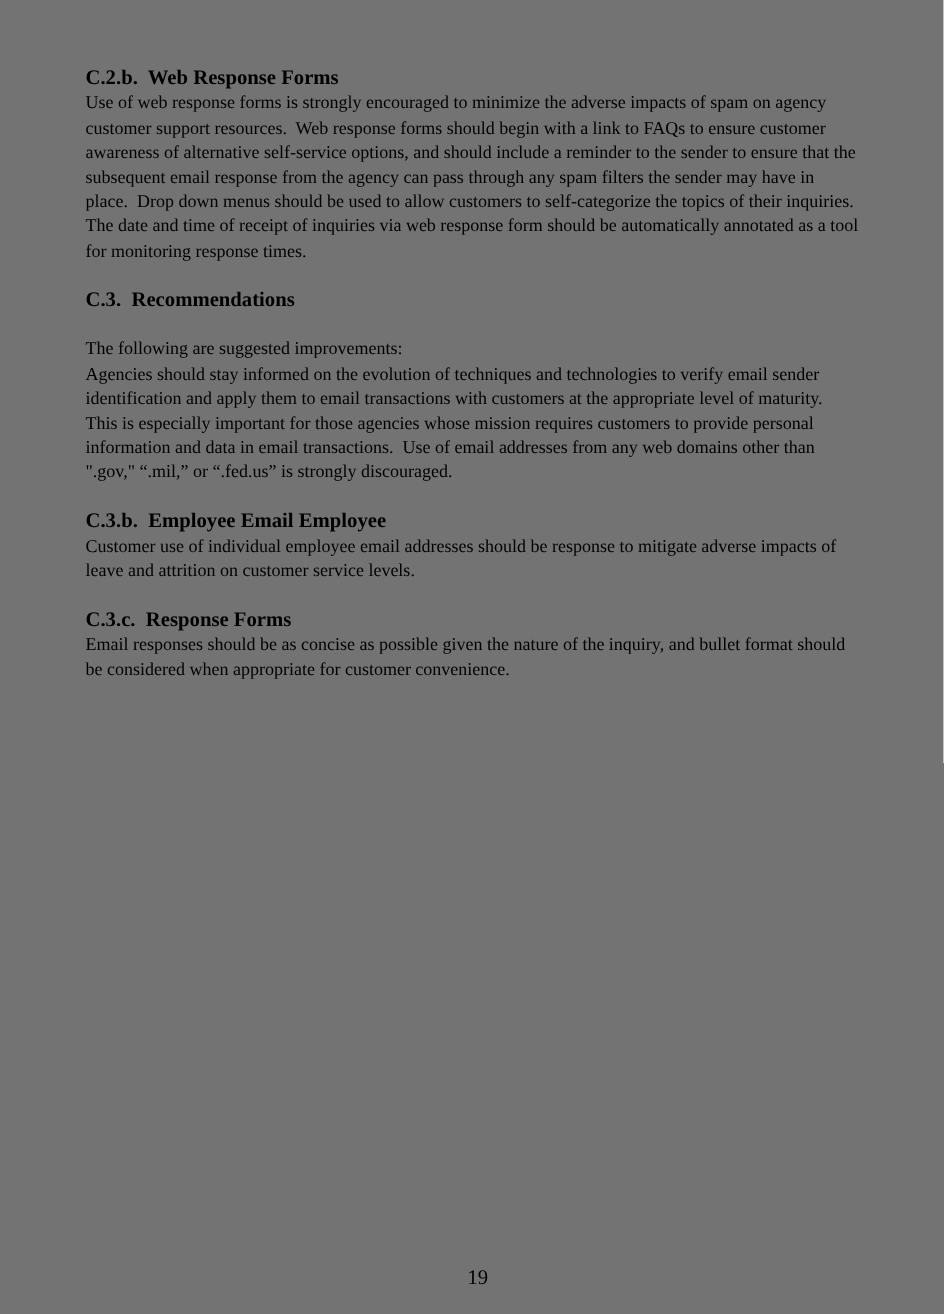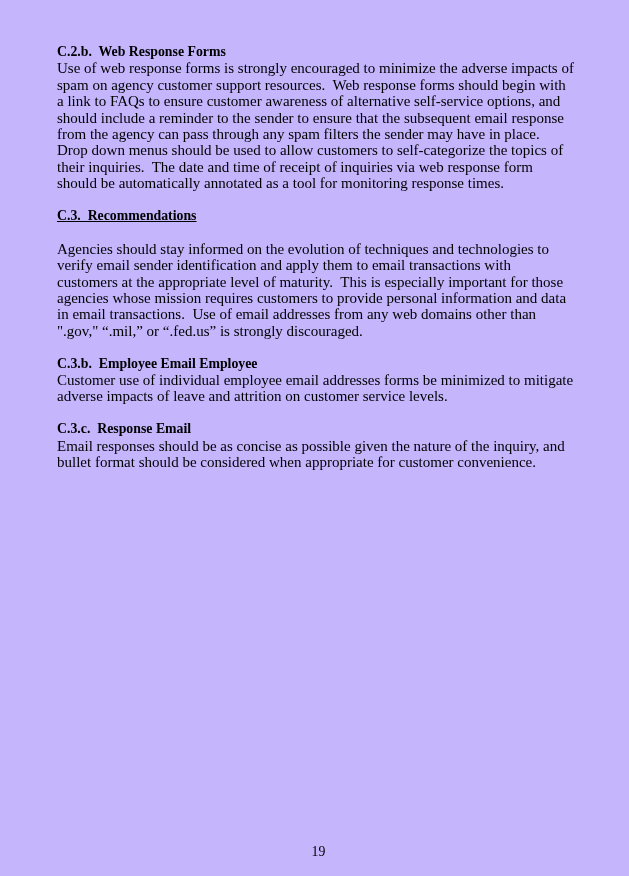--- a/index.html
+++ b/index.html
@@ -4,21 +4,21 @@
 <style>
   html, body {
     margin: 0;
     padding: 0;
     background: #ffffff;
   }
   .page {
     position: relative;
     width: 629px;
     height: 876px;
-    background: #c4b5fd;
+    background: #737373;
     box-sizing: border-box;
     padding: 44px 55px 0 57px;
     font-family: "Liberation Serif", serif;
     color: #000000;
     overflow: hidden;
   }
   .content {
     width: 517px;
   }
   .heading {
@@ -28,24 +28,23 @@
     margin: 0;
     white-space: pre-wrap;
   }
   .heading.spaced-top {
     margin-top: 16.4px;
   }
   .heading.spaced-bottom {
     margin-bottom: 16.4px;
   }
   .heading.underlined {
-    text-decoration: underline;
   }
   .body-text {
-    font-size: 15px;
+    font-size: 12px;
     line-height: 16.4px;
     margin: 0;
     white-space: pre-wrap;
   }
   .page-number {
     position: absolute;
     bottom: 16px;
     left: 4px;
     width: 100%;
     text-align: center;
@@ -56,25 +55,26 @@
 </head>
 <body>
 
 <div class="page">
   <div class="content">
 
     <h2 class="heading">C.2.b.  Web Response Forms</h2>
     <p class="body-text">Use of web response forms is strongly encouraged to minimize the adverse impacts of spam on agency customer support resources.  Web response forms should begin with a link to FAQs to ensure customer awareness of alternative self-service options, and should include a reminder to the sender to ensure that the subsequent email response from the agency can pass through any spam filters the sender may have in place.  Drop down menus should be used to allow customers to self-categorize the topics of their inquiries.  The date and time of receipt of inquiries via web response form should be automatically annotated as a tool for monitoring response times.</p>
 
     <h2 class="heading spaced-top spaced-bottom underlined">C.3.  Recommendations</h2>
+    <p class="body-text">The following are suggested improvements:</p>
 
     <p class="body-text">Agencies should stay informed on the evolution of techniques and technologies to verify email sender identification and apply them to email transactions with customers at the appropriate level of maturity.  This is especially important for those agencies whose mission requires customers to provide personal information and data in email transactions.  Use of email addresses from any web domains other than ".gov," “.mil,” or “.fed.us” is strongly discouraged.</p>
 
     <h2 class="heading spaced-top">C.3.b.  Employee Email Employee</h2>
-    <p class="body-text">Customer use of individual employee email addresses forms be minimized to mitigate adverse impacts of leave and attrition on customer service levels.</p>
+    <p class="body-text">Customer use of individual employee email addresses should be response to mitigate adverse impacts of leave and attrition on customer service levels.</p>
 
-    <h2 class="heading spaced-top">C.3.c.  Response Email</h2>
+    <h2 class="heading spaced-top">C.3.c.  Response Forms</h2>
     <p class="body-text">Email responses should be as concise as possible given the nature of the inquiry, and bullet format should be considered when appropriate for customer convenience.</p>
 
   </div>
 
   <div class="page-number">19</div>
 </div>
 
 </body></html>

